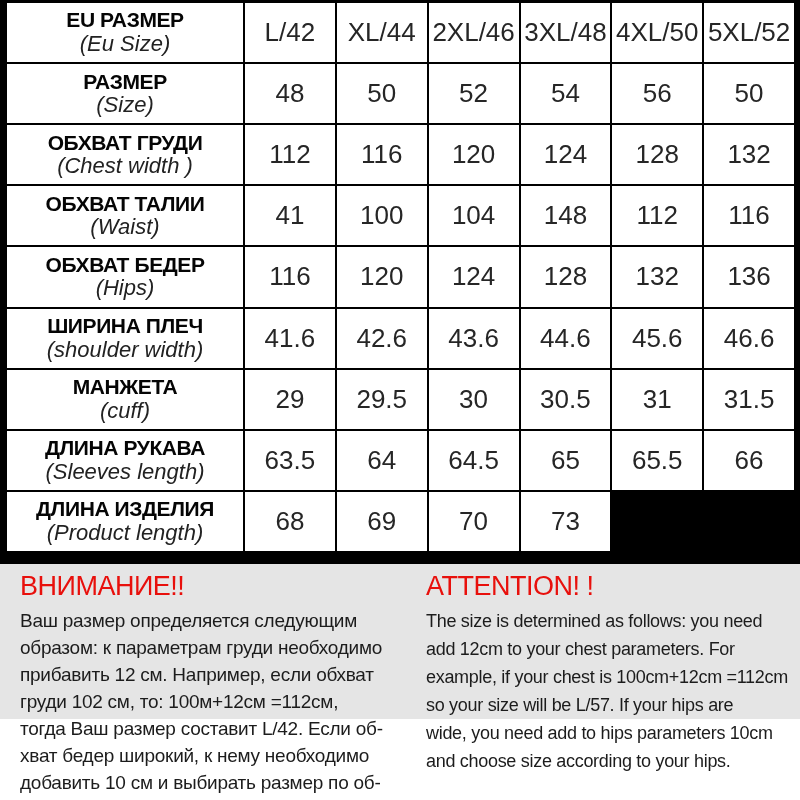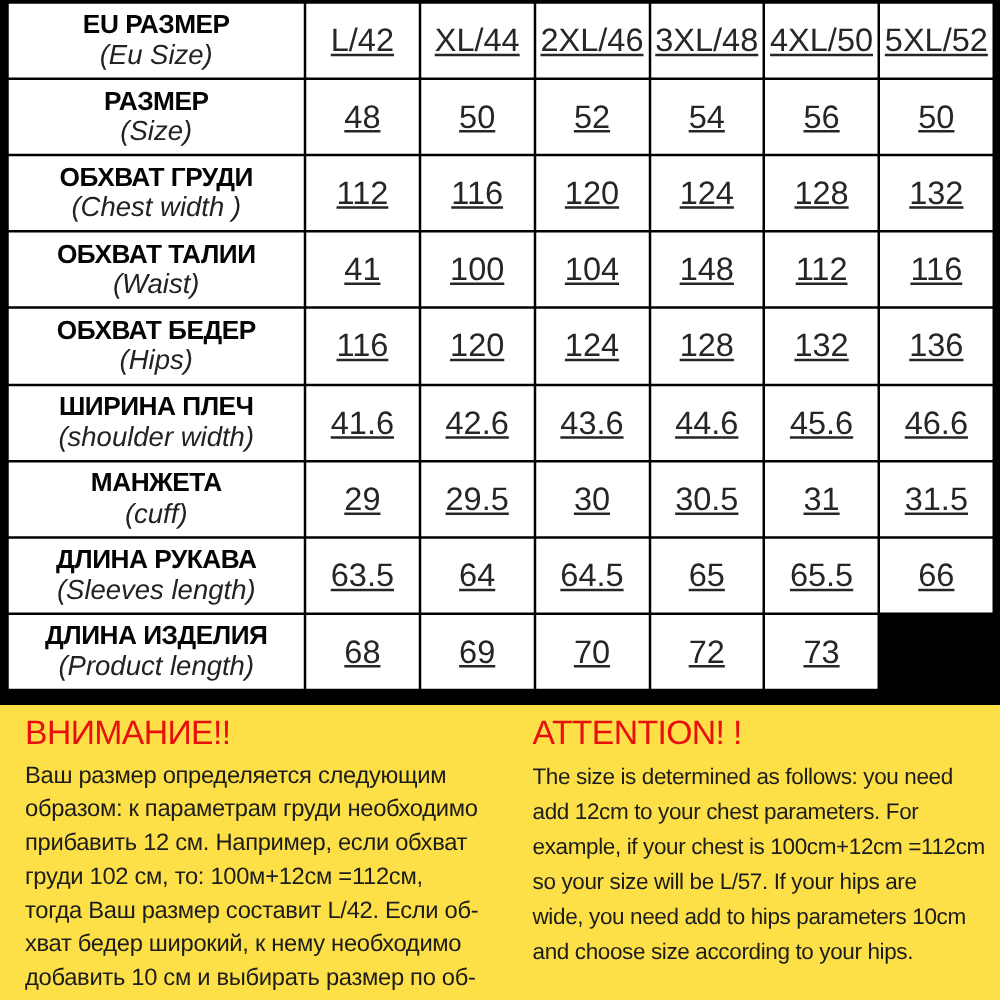--- a/index.html
+++ b/index.html
@@ -3,21 +3,21 @@
 <meta charset="utf-8">
 <style>
   * { margin: 0; padding: 0; box-sizing: border-box; }
   html, body {
     width: 800px; height: 800px;
     background: #ffffff;
     font-family: "Liberation Sans", sans-serif;
     color: #111;
     overflow: hidden;
   }
-  .page { width: 800px; height: 800px; background: #fde047; }
+  .page { width: 800px; height: 719px; background: #e5e5e5; }
 
   
   .size-table {
     width: 800px;
     height: 564px;
     display: grid;
     grid-template-columns: 236px repeat(6, 1fr);
     grid-template-rows: repeat(9, 1fr);
     gap: 2px;
     background: #000;             
@@ -43,21 +43,20 @@
   .row-sublabel {
     font-size: 22px;
     color: #222;
     white-space: nowrap;
     font-style: italic;
   }
   .value-cell {
     font-size: 26px;
     color: #262626;
     white-space: nowrap;
-    text-decoration: underline;
   }
 
   
   .notes {
     display: flex;
     padding: 7px 8px 0 20px;
     gap: 14px;
   }
   .note-ru { width: 392px; flex: 0 0 auto; }
   .note-en { width: 366px; flex: 0 0 auto; }
@@ -168,21 +167,20 @@
       <div class="cell value-cell">65</div>
       <div class="cell value-cell">65.5</div>
       <div class="cell value-cell">66</div>
   <div class="cell label-cell">
     <div class="row-label">ДЛИНА ИЗДЕЛИЯ</div>
     <div class="row-sublabel">(Product length)</div>
   </div>
 <div class="cell value-cell">68</div>
       <div class="cell value-cell">69</div>
       <div class="cell value-cell">70</div>
-      <div class="cell value-cell">72</div>
       <div class="cell value-cell">73</div>
     </div>
 
   <div class="notes">
     <div class="note note-ru">
       <div class="note-heading">ВНИМАНИЕ!!</div>
       <div class="note-body">Ваш размер определяется следующим
 образом: к параметрам груди необходимо
 прибавить 12 см. Например, если обхват
 груди  102 см, то: 100м+12см =112см,

